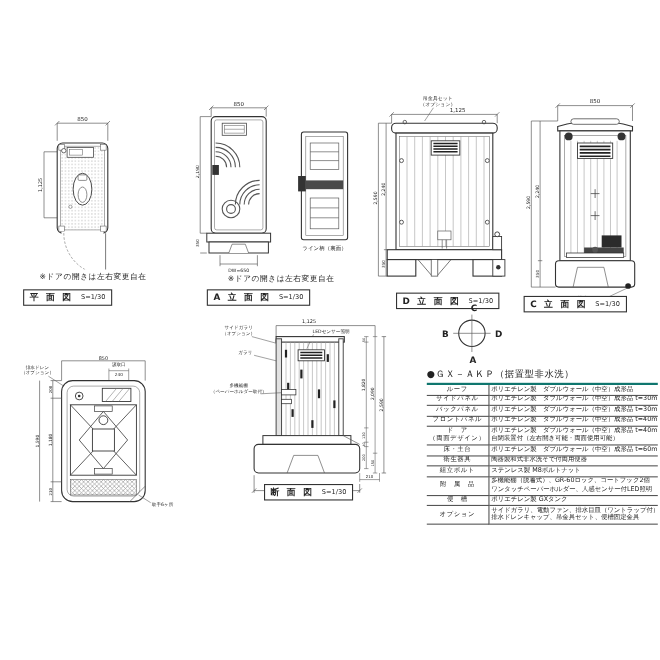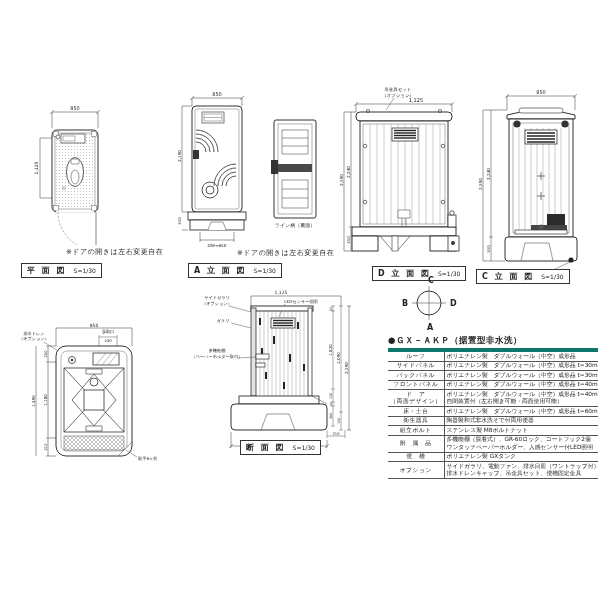--- a/index.html
+++ b/index.html
@@ -1,26 +1,26 @@
 <!DOCTYPE html>
 <html><head>
 <meta charset="utf-8">
 <style>
   * { box-sizing: border-box; }
   html,body { margin:0; padding:0; }
   body { width:600px; height:600px; background:#fff; font-family:"DejaVu Sans",sans-serif; color:#222; }
   .sheet { position:relative; width:600px; height:600px; background:#ffffff; overflow:hidden; }
   .view { position:absolute; }
-  .note { position:absolute; font-size:7px; letter-spacing:0.5px; color:#222; white-space:nowrap;margin-left:30px; }
+  .note { position:absolute; font-size:7px; letter-spacing:0.5px; color:#222; white-space:nowrap; }
   .tbox { position:absolute; border:1px solid #333; height:15px; display:flex; align-items:center; padding:0 5px; background:#fff; white-space:nowrap; }
   .tbox .t { font-size:8px; font-weight:bold; letter-spacing:2px; }
   .tbox .s { font-size:6px; margin-left:7px; letter-spacing:0; }
   svg text { fill:#222; }
   .spec { position:absolute; left:388px; top:335px; width:210px; }
-  .spec-title { font-size:8.5px; font-weight:bold; letter-spacing:0.5px; border-bottom:4px solid #0f766e; padding-bottom:1px; white-space:nowrap; }
+  .spec-title { font-size:8.5px; font-weight:normal; letter-spacing:0.5px; border-bottom:2px solid #0f766e; padding-bottom:1px; white-space:nowrap; }
   table.spec-tb { width:100%; border-collapse:collapse; font-size:5.8px; line-height:1.3; table-layout:fixed; }
   table.spec-tb td { border-bottom:1px solid #555; padding:0.5px 2px; vertical-align:middle; }
   table.spec-tb td.lbl { width:56px; text-align:center; border-right:1px solid #555; letter-spacing:0.5px; }
   table.spec-tb td.val { text-align:left; white-space:nowrap; overflow:hidden; }
 </style>
 </head>
 <body>
 
 <div class="sheet">
 
@@ -216,21 +216,21 @@
         <line x1="8" y1="167" x2="16" y2="167"></line>
     </g>
     <text x="7" y="96" font-size="4.2" text-anchor="middle" transform="rotate(-90 7 96)">2,590</text>
     <g stroke="#555" stroke-width="0.6">
       <line x1="15" y1="28" x2="15" y2="167"></line>
         <line x1="13" y1="143" x2="17" y2="143"></line>
     </g>
     <text x="14" y="88" font-size="4.2" text-anchor="middle" transform="rotate(-90 14 88)">2,240</text>
     <text x="14" y="156" font-size="3.8" text-anchor="middle" transform="rotate(-90 14 156)">350</text>
   </svg>
-  <div class="tbox" style="left:372px;top:266px">
+  <div class="tbox" style="left:360px;top:266px">
     <span class="t">D 立 面 図</span>
     <span class="s">S=1/30</span>
   </div>
 
   <svg class="view" style="left:473px;top:84px" width="127" height="198" viewBox="0 0 127 198">
     <g stroke="#555" stroke-width="0.6">
       <line x1="34" y1="12" x2="102" y2="12"></line>
         <line x1="34" y1="12" x2="34" y2="26"></line>
         <line x1="102" y1="12" x2="102" y2="26"></line>
       <line x1="32" y1="14" x2="36" y2="10"></line>

